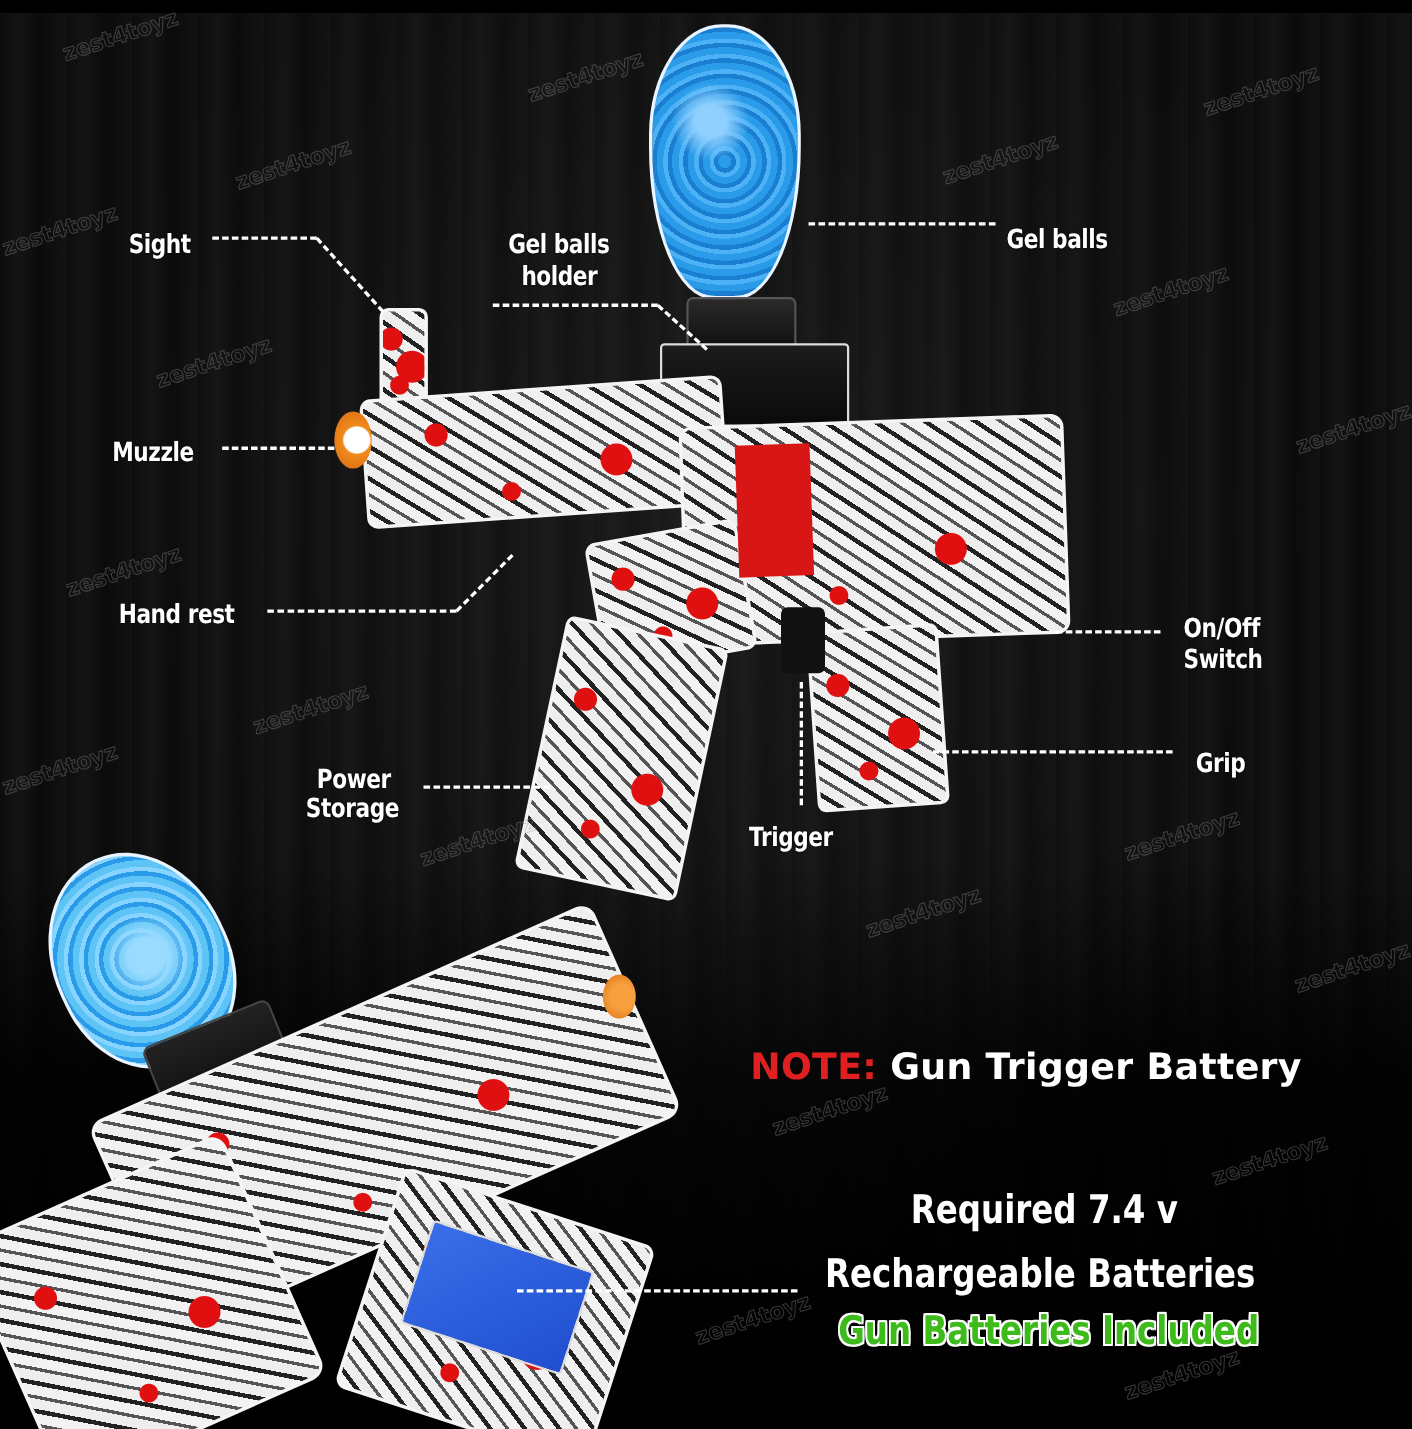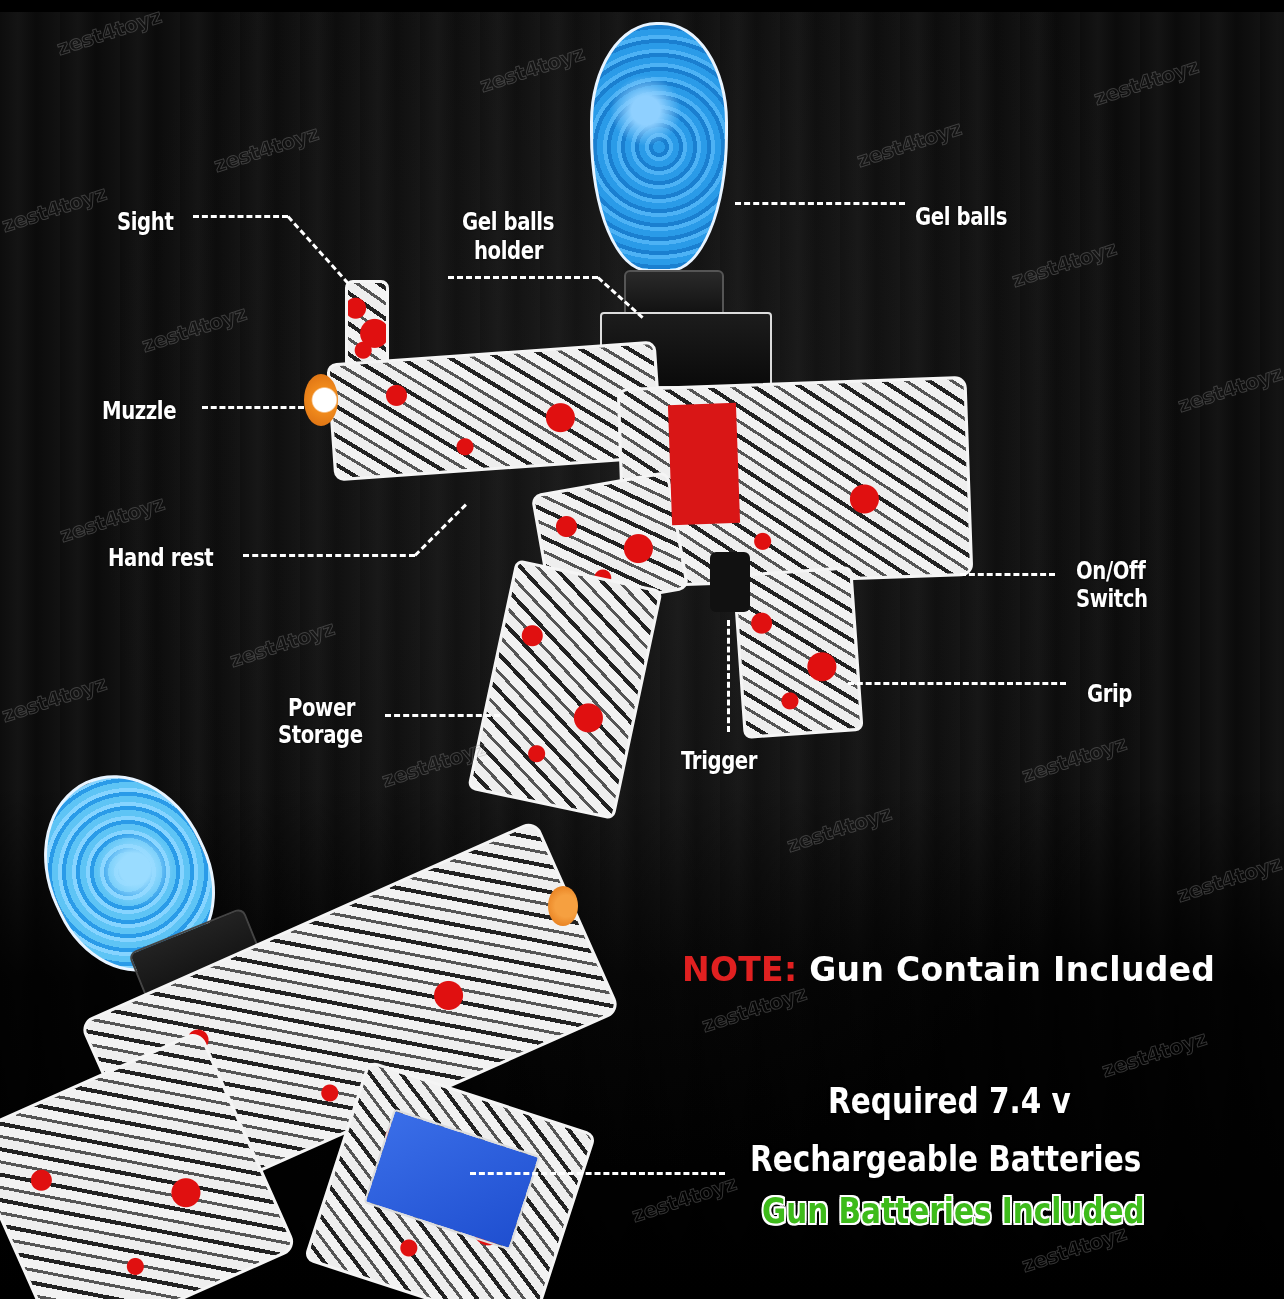--- a/index.html
+++ b/index.html
@@ -119,19 +119,19 @@
        border:3px solid #e8f4ff; box-sizing:border-box;"></div>
   <div class="blk" style="left:140px;top:915px;width:120px;height:85px;background:linear-gradient(#222,#080808);border:2px solid #444;border-radius:8px;transform:rotate(-22deg);"></div>
   <div class="blk pattern" style="left:100px;top:900px;width:500px;height:210px;border-radius:14px;transform:rotate(-24deg);"></div>
   <div class="blk pattern" style="left:0px;top:1060px;width:260px;height:240px;border-radius:14px;transform:rotate(-24deg);"></div>
   <div class="blk" style="left:548px;top:874px;width:30px;height:40px;border-radius:50%;background:radial-gradient(circle at 60% 50%, #f6a040 0 40%, #e07010 100%);z-index:3;"></div>
   <div class="blk pattern" style="left:330px;top:1080px;width:240px;height:210px;border-radius:10px;transform:rotate(18deg);"></div>
   <div class="blk" style="left:375px;top:1118px;width:150px;height:95px;background:linear-gradient(135deg,#3a6ee8,#1f4fd0);border:2px solid #ddd;border-radius:4px;transform:rotate(18deg);z-index:3;"></div>
   <div class="dash" style="left:470px;top:1160px;width:255px;"></div>
 
   <div class="note">
-    <span class="red">NOTE:</span><span> Gun Contain Included</span>
+    <span class="red">NOTE:</span><span> Gun Trigger Battery</span>
   </div>
 
   <div class="req" style="left:828px;top:1068px;">Required 7.4 v</div>
   <div class="req" style="left:750px;top:1126px;">Rechargeable Batteries</div>
   <div class="req green" style="left:762px;top:1178px;">Gun Batteries Included</div>
 </div>
 
 </body></html>

